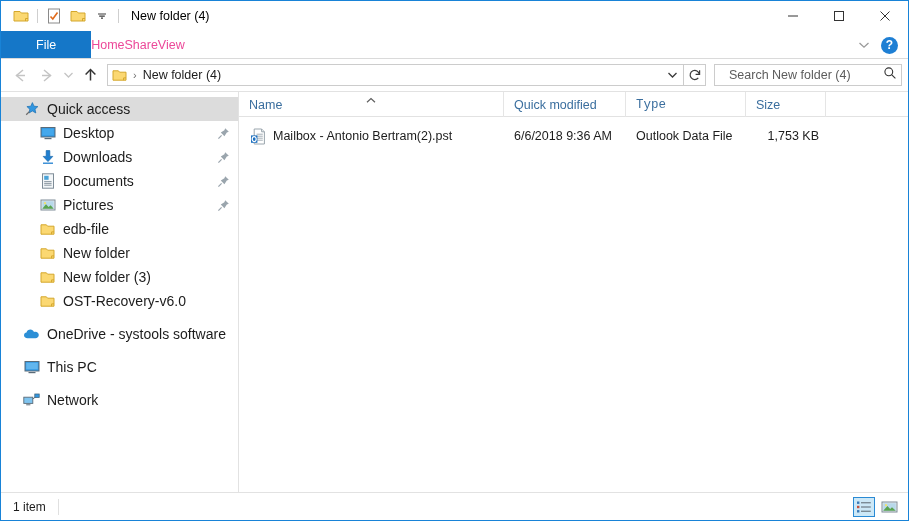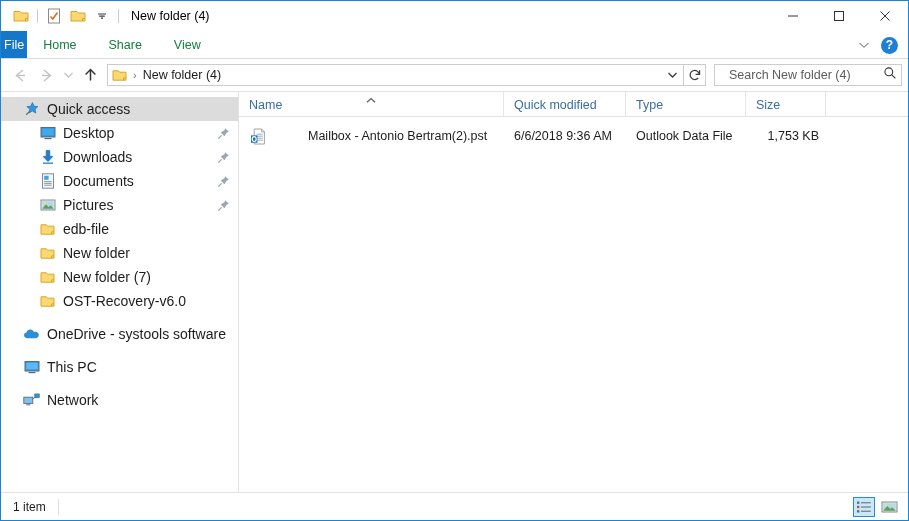--- a/index.html
+++ b/index.html
@@ -76,29 +76,29 @@
     background: #ffffff;
     border-bottom: 1px solid #dadada;
     display: flex;
     align-items: stretch;
     flex: none;
     position: relative;
   }
   .tab {
     display: flex;
     align-items: center;
-    padding: 0 16px;
+    padding: 0 0;
     font-size: 12.5px;
-    color: #15803d;
+    color: #ec4899;
     cursor: default;
   }
   .tab.file {
     background: #1577c8;
     color: #ffffff;
-    padding: 0 3px;
+    padding: 0 35px;
   }
   .ribbon-right {
     position: absolute;
     right: 4px;
     top: 0;
     height: 28px;
     display: flex;
     align-items: center;
     gap: 6px;
     padding-right: 6px;
@@ -254,39 +254,39 @@
     color: #3a6e9e;
     display: flex;
     align-items: center;
     padding-left: 10px;
     border-right: 1px solid #e5e5e5;
     position: relative;
     height: 25px;
   }
   .col-name  { width: 265px; }
   .col-date  { width: 122px; }
-  .col-type  { width: 120px; }
+  .col-type  { width: 120px; font-family: Liberation Mono, monospace; }
   .col-size  { width: 80px; }
   .col-extra { flex: 1; border-right: none; }
   .sortmark {
     position: absolute;
     top: 1px;
     left: 126px;
   }
 
   .filerow {
     height: 26px;
     display: flex;
     align-items: center;
     font-size: 12.5px;
     color: #1c1c1c;
     cursor: default;
   }
   .cell { display: flex; align-items: center; height: 26px; }
-  .cell-name { width: 265px; padding-left: 11px; gap: 35px; }
+  .cell-name { width: 265px; padding-left: 11px; }
   .cell-date { width: 122px; padding-left: 10px; }
   .cell-type { width: 120px; padding-left: 10px; }
   .cell-size { width: 80px; padding-right: 7px; justify-content: flex-end; }
   .file-icon { margin-right: 7px; display: flex; align-items: center; flex: none;}
 
   
   .statusbar {
     height: 28px;
     border-top: 1px solid #e2e2e2;
     background: #ffffff;
@@ -565,21 +565,21 @@
         <span class="ni-label">New folder</span>
       </div>
 
       <div class="nav-item indent">
         <span class="ni-icon">
           <svg width="15" height="13" viewBox="0 0 15 13">
             <path d="M1 1.8 L6.4 1.8 L7.6 3.2 L14 3.2 L14 11.2 L1 11.2 Z" fill="#fbd872" stroke="#d4a72c" stroke-width="1"></path>
             <path d="M11.6 11.2 L11.6 8.9 L14 8.9" fill="none" stroke="#d4a72c" stroke-width="1"></path>
           </svg>
         </span>
-        <span class="ni-label">New folder (7)</span>
+        <span class="ni-label">New folder (3)</span>
       </div>
 
       <div class="nav-item indent">
         <span class="ni-icon">
           <svg width="15" height="13" viewBox="0 0 15 13">
             <path d="M1 1.8 L6.4 1.8 L7.6 3.2 L14 3.2 L14 11.2 L1 11.2 Z" fill="#fbd872" stroke="#d4a72c" stroke-width="1"></path>
             <path d="M11.6 11.2 L11.6 8.9 L14 8.9" fill="none" stroke="#d4a72c" stroke-width="1"></path>
           </svg>
         </span>
         <span class="ni-label">OST-Recovery-v6.0</span>

